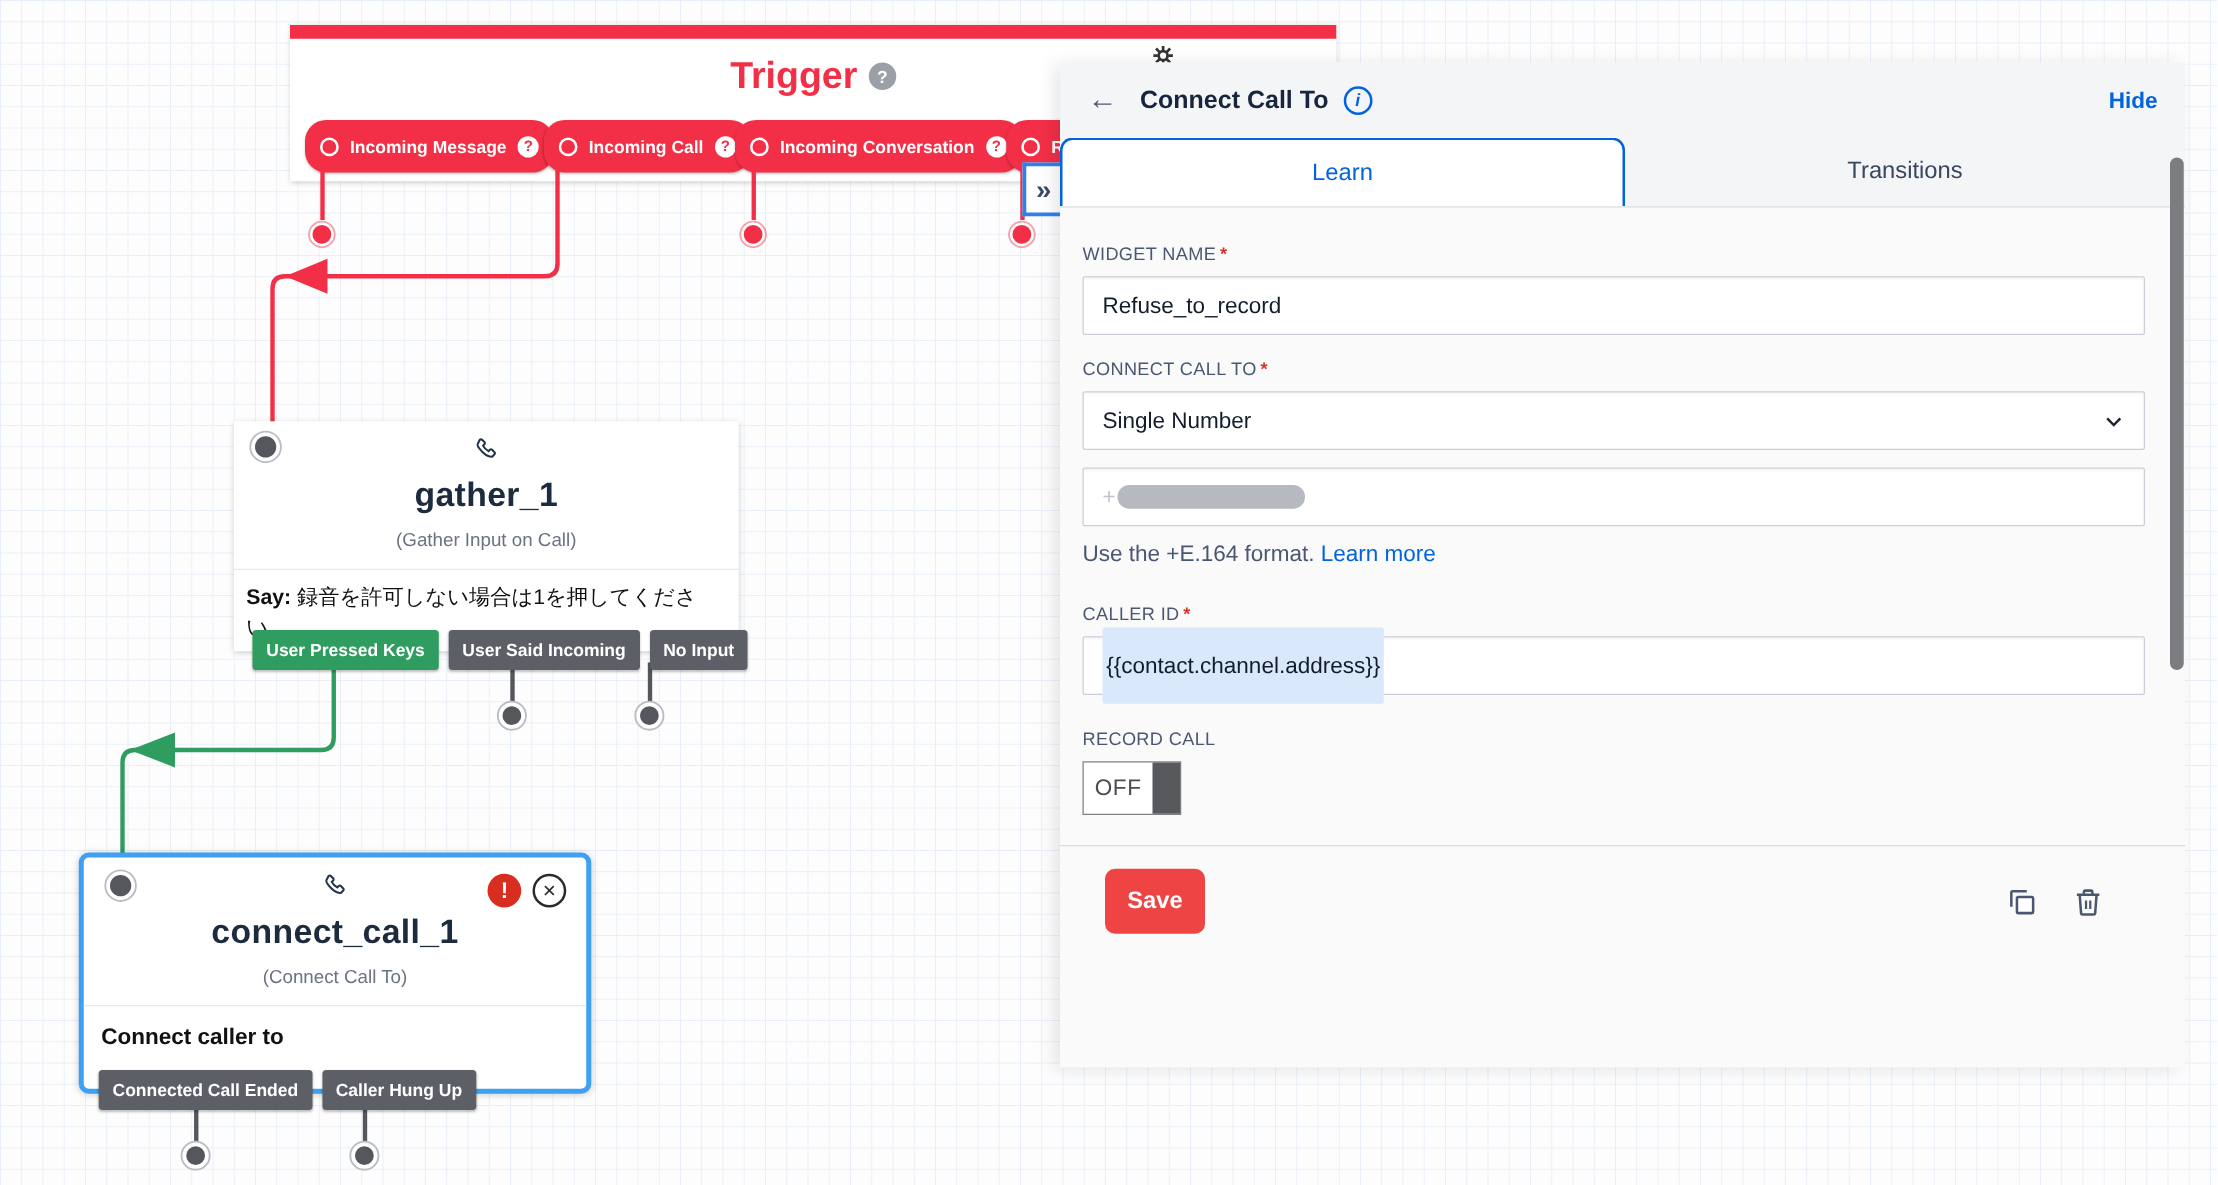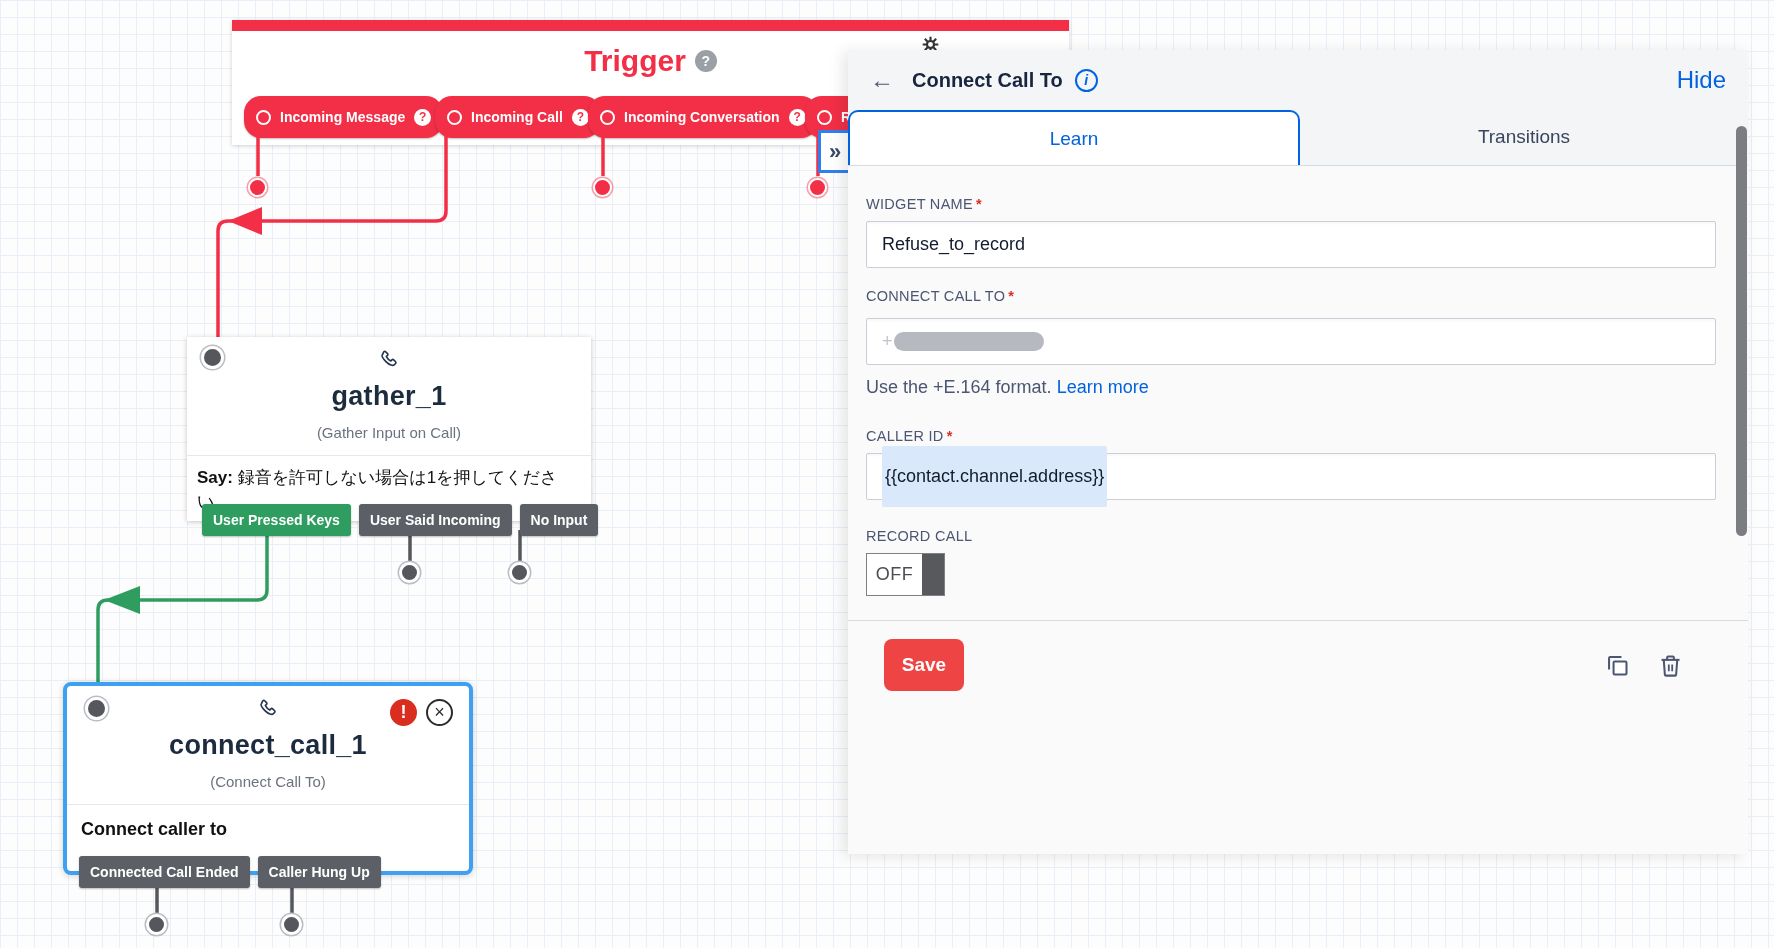--- a/index.html
+++ b/index.html
@@ -63,21 +63,21 @@
     color:#3b4a66; font-size:22px; font-weight:bold; text-align:center; line-height:37px; cursor:pointer; }
 
   
   .panel { position:absolute; left:848px; top:50px; width:900px; height:804px; z-index:20;
     background:#fafafb; box-shadow:-5px 2px 14px rgba(0,0,0,.10); display:flex; flex-direction:column; }
   .panel-header { height:60px; background:#f4f5f7; display:flex; align-items:center; padding:0 22px; flex:none; }
   .back-arrow { font-size:24px; color:#4b5671; margin-right:18px; cursor:pointer; }
   .panel-title { font-size:20px; font-weight:bold; color:#17253f; margin-right:12px; }
   .info-badge { width:23px; height:23px; border-radius:50%; border:2px solid #0263e0;
     color:#0263e0; font-size:14px; font-weight:bold; font-style:italic; text-align:center; line-height:19px; cursor:pointer; }
-  .hide-link { margin-left:auto; color:#0263e0; font-size:24px; font-weight:normal; cursor:pointer; }
+  .hide-link { margin-left:auto; color:#0263e0; font-size:18px; font-weight:bold; cursor:pointer; }
   .tabs { display:flex; background:#f4f5f7; border-bottom:1px solid #d8dbe3; flex:none; }
   .tab { flex:1; height:55px; line-height:53px; text-align:center; font-size:19px; color:#39465e; cursor:pointer; }
   .tab.active { background:#fff; border:2px solid #0263e0; border-bottom:none;
     border-radius:10px 10px 0 0; color:#0263e0; margin-bottom:-1px; }
   .panel-body { padding:22px 32px 0 18px; flex:1; }
   .f-label { font-size:14.5px; color:#4b5671; letter-spacing:.3px; margin:20px 0 9px 0; }
   .f-label:first-child { margin-top:8px; }
   .req { color:#d93025; font-weight:bold; margin-left:3px; }
   .f-input { height:47px; background:#fff; border:1px solid #cbced6; border-radius:2px;
     display:flex; align-items:center; padding:0 15px; font-size:18px; color:#121c2d;
@@ -213,20 +213,26 @@
       <div class="tab active">Learn</div>
       <div class="tab">Transitions</div>
     </div>
     <div class="panel-body">
       <div class="f-label"><span>WIDGET NAME</span><span class="req">*</span></div>
       <div class="f-input">
           <span>Refuse_to_record</span>
         </div>
 
       <div class="f-label"><span>CONNECT CALL TO</span><span class="req">*</span></div>
+      <div class="f-input f-select">
+        <span>Single Number</span>
+        <svg width="18" height="18" viewBox="0 0 24 24">
+          <path d="M5 9l7 7 7-7" fill="none" stroke="#1b2330" stroke-width="2.6"></path>
+        </svg>
+      </div>
 
       <div class="f-input" style="margin-top:14px;">
         <span class="redact-plus">+</span>
         <span class="redact-blob"></span>
       </div>
       <div class="help-row">
         <span>Use the +E.164 format.</span>
         <span class="help-link">Learn more</span>
       </div>
 

